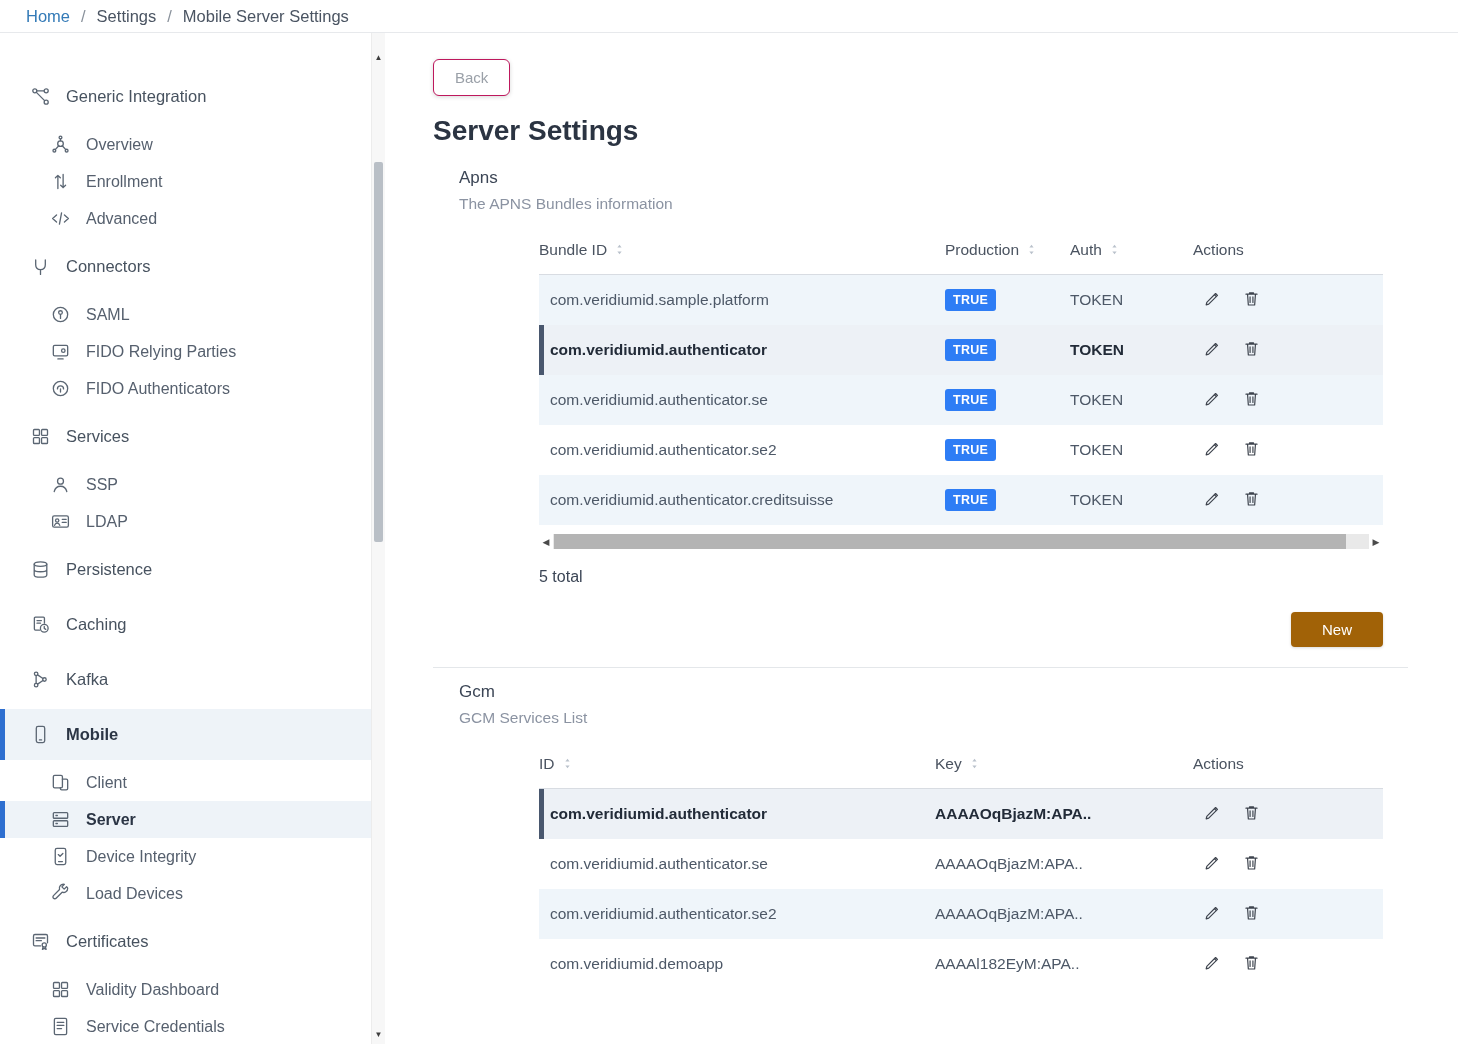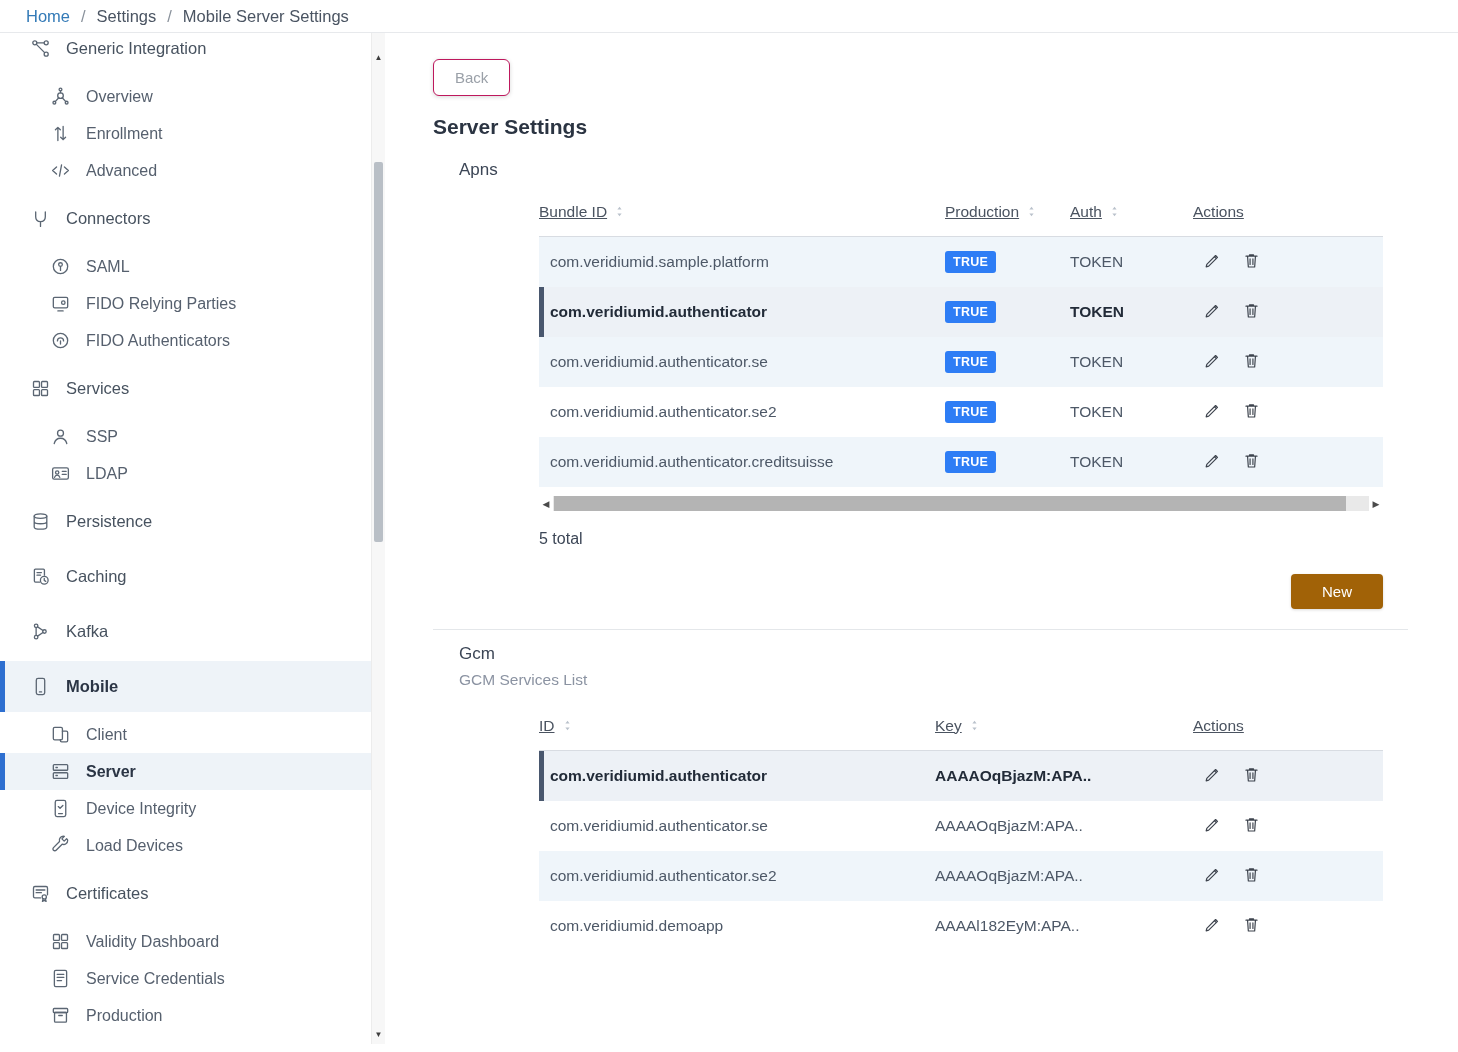--- a/index.html
+++ b/index.html
@@ -24,21 +24,21 @@
     background: #fff;
   }
   .bc-item { color: #4a5462; }
   .bc-item.link { color: #337ab7; cursor: pointer; }
   .bc-sep { color: #8a929c; }
 
   
   .layout { display: flex; height: 1011px; }
 
   
-  .sidebar { width: 371px; flex: none; overflow: hidden; position: relative; }
+  .sidebar { width: 371px; flex: none; overflow: hidden; position: relative; margin-top: 48px; }
   .sidebar-inner { margin-top: -14px; }
   .side-item {
     display: flex; align-items: center; gap: 15px;
     position: relative; cursor: pointer;
     color: #56606e;
   }
   .side-item.level0 { padding: 15px 20px 15px 30px; margin: 4px 0; font-size: 16.5px; color: #47525f; }
   .side-item.level1 { padding: 8px 20px 8px 50px; font-size: 16px; }
   .side-item .icon { width: 21px; height: 21px; flex: none; color: #5b6673; display: inline-flex; }
   .side-item .icon svg { width: 100%; height: 100%; }
@@ -62,29 +62,29 @@
   }
 
   
   .main { flex: 1; padding: 26px 50px 0 48px; overflow: hidden; }
   .back-btn {
     font-family: inherit; font-size: 15px; color: #9aa0a8;
     background: #fff; border: 1px solid #be185d; border-radius: 6px;
     padding: 9px 21px; cursor: pointer;
     box-shadow: 0 1px 4px rgba(0,0,0,0.16);
   }
-  .page-title { font-size: 21px; font-weight: bold; color: #2b3442; margin: 19px 0 21px; }
+  .page-title { font-size: 28px; font-weight: bold; color: #2b3442; margin: 19px 0 21px; }
 
   .section { width: 950px; padding-left: 26px; }
   .section-title { font-size: 17px; font-weight: normal; color: #3c4656; margin: 6px 0 7px; }
   .section-sub { font-size: 15.5px; color: #8b93a2; margin-bottom: 12px; }
 
   .tbl { margin-left: 80px; width: 844px; }
   .tbl-head { display: flex; align-items: center; height: 50px; border-bottom: 1px solid #d8dce2; }
-  .hcell { display: flex; align-items: center; gap: 7px; font-size: 15.5px; color: #4a5360; cursor: pointer; text-decoration: underline; }
+  .hcell { display: flex; align-items: center; gap: 7px; font-size: 15.5px; color: #4a5360; cursor: pointer; }
   .hcell.nosort { cursor: default; }
   .sort-ic { width: 11px; height: 15px; fill: #b9c1cb; }
 
   
   .c0 { width: 406px; }
   .c1 { width: 125px; }
   .c2 { width: 123px; }
   .c3 { flex: 1; }
   
   .g0 { width: 396px; }
@@ -376,20 +376,21 @@
     <div class="v-thumb"></div>
     <div class="v-arrow down">▼</div>
   </div>
 
   <main class="main">
     <button class="back-btn">Back</button>
     <h1 class="page-title">Server Settings</h1>
 
     <section class="section">
       <h2 class="section-title">Apns</h2>
+      <p class="section-sub">The APNS Bundles information</p>
 
       <div class="tbl">
         <div class="tbl-head">
             <div class="hcell c0">
               <span>Bundle ID</span>
               <svg class="sort-ic" viewBox="0 0 24 26">
                 <path d="M12 2.5l4.6 6H7.4z"></path>
                 <path d="M12 23.5l-4.6-6h9.2z"></path>
               </svg>
             </div>

